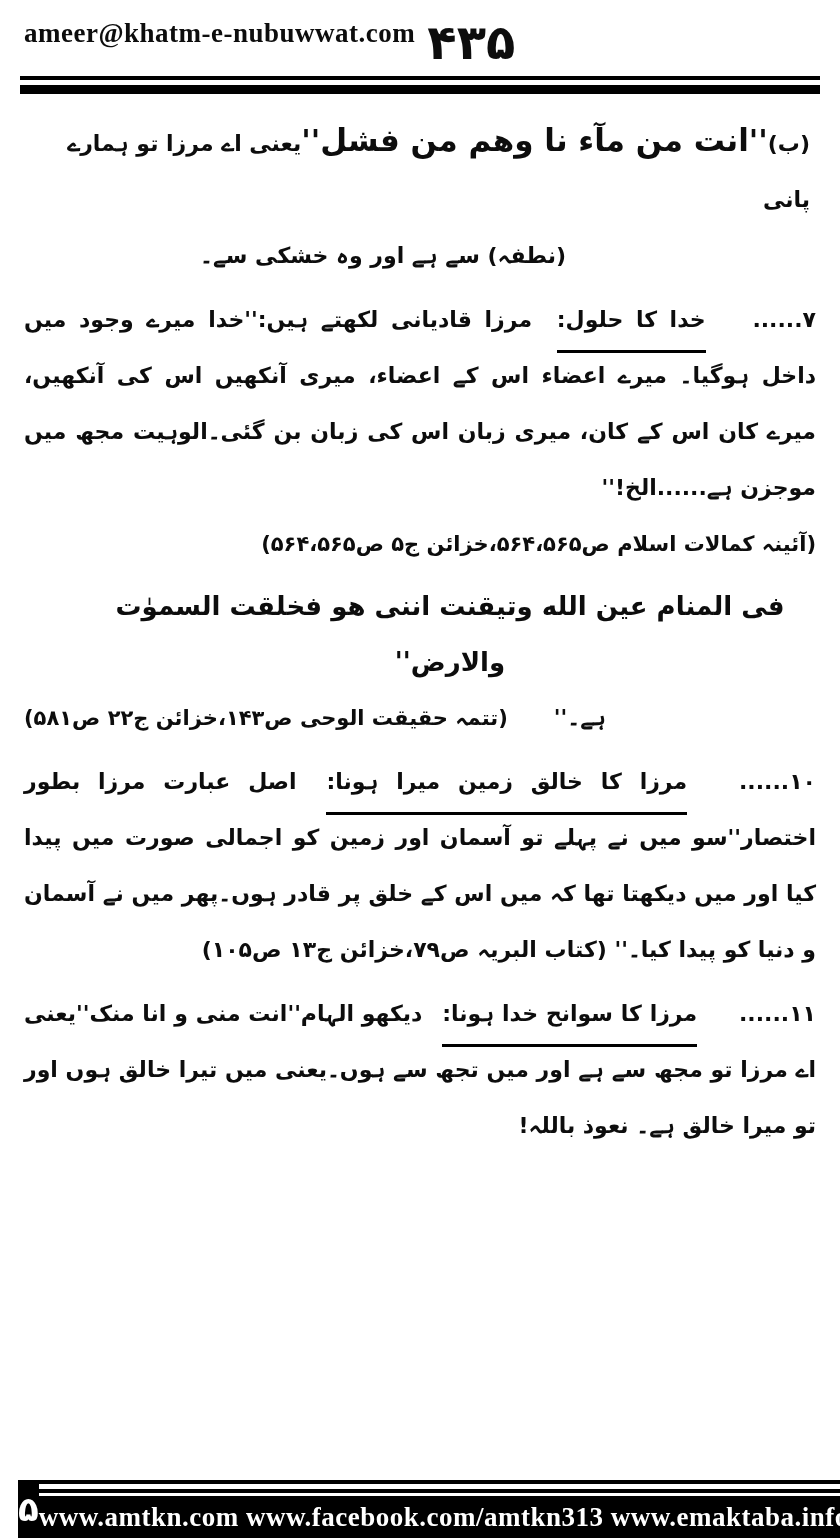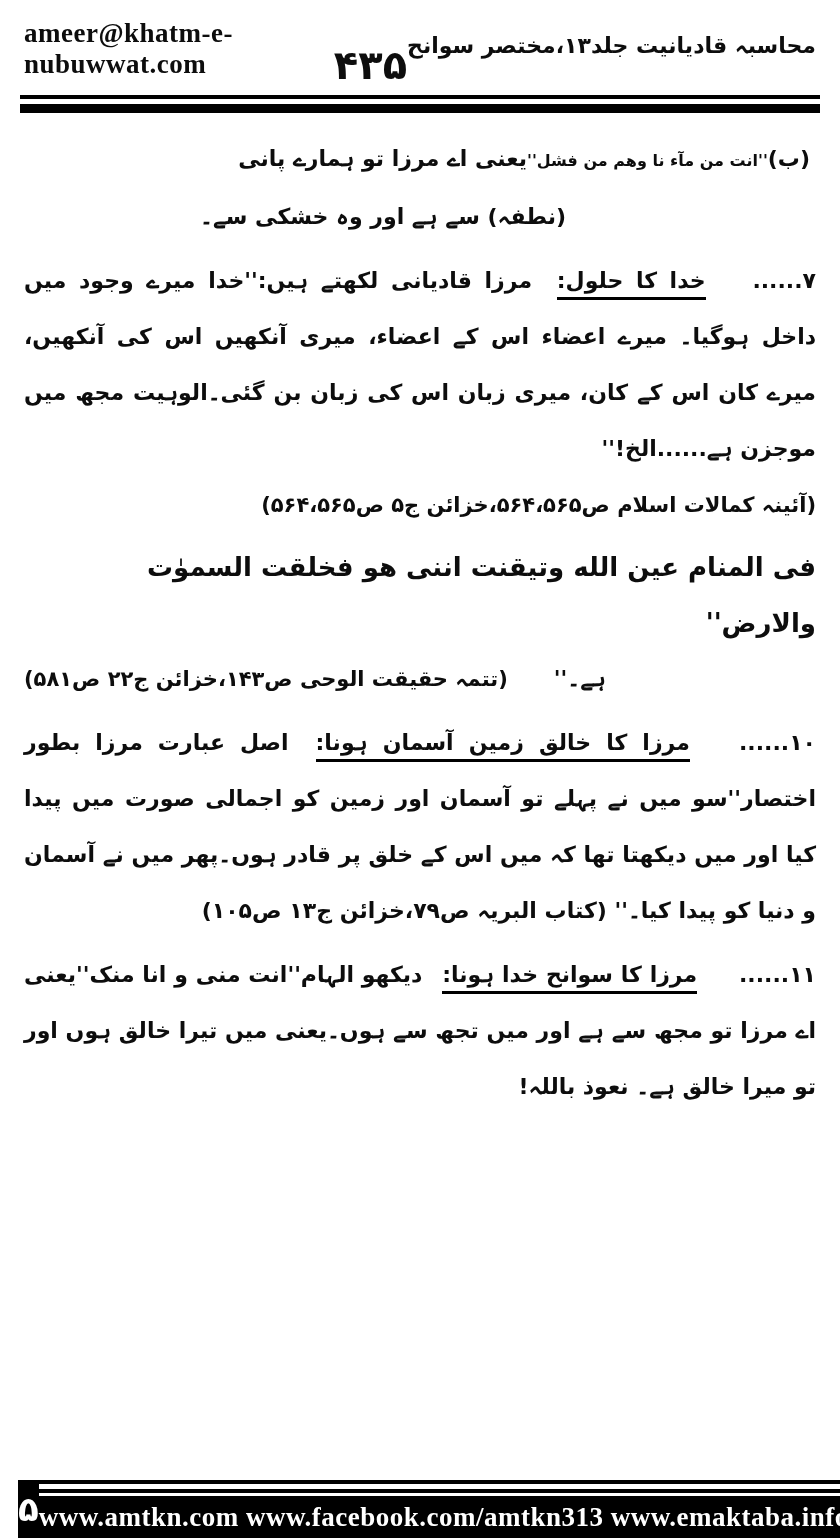--- a/index.html
+++ b/index.html
@@ -4,33 +4,33 @@
 <style>
   html,body{margin:0;padding:0;}
   body{
     width:840px;height:1540px;background:#ffffff;color:#0d0d0d;
     font-family:"DejaVu Sans",sans-serif;position:relative;overflow:hidden;
   }
   .page{padding:12px 14px 0;}
   
   .header{display:flex;align-items:flex-start;padding:6px 10px 2px;}
   .email{font-family:"Liberation Serif",serif;font-weight:700;font-size:27px;letter-spacing:.5px;}
-  .pageno-top{font-size:40px;font-weight:700;margin-left:12px;line-height:1;margin-top:27px;}
+  .pageno-top{font-size:48px;font-weight:700;margin-left:12px;line-height:1;}
   .book-title{margin-left:auto;direction:rtl;font-weight:700;font-size:25px;white-space:nowrap;}
   .rule{margin:8px 6px 0;height:5px;border-top:4px solid #000;border-bottom:9px solid #000;}
   
   .content{padding:18px 10px 0;direction:rtl;}
   .urdu{direction:rtl;font-weight:700;font-size:22px;line-height:56px;}
   p{margin:0;}
   .sec{text-align:justify;margin:8px 0 0;}
   .sec-num{white-space:nowrap;}
-  .sec-title{border-bottom:3px solid #000;padding-bottom:4px;margin:0 34px 0 12px;white-space:nowrap;}
-  .q-ar{font-size:16px;margin-top:48px;}
+  .sec-title{border-bottom:3px solid #000;padding-bottom:18px;margin:0 34px 0 12px;white-space:nowrap;}
+  .q-ar{font-size:31px;margin-top:48px;}
   .intro-line1{padding-right:6px;text-align:right;}
-  .arabic-line{font-size:26px;text-align:right;padding-left:60px;margin:2px 0 0;}
+  .arabic-line{font-size:26px;text-align:center;padding-left:60px;margin:2px 0 0;}
   .ref{font-size:21px;white-space:nowrap;}
   .ref-line{text-align:right;margin:0 0 6px;}
   .ref-row{display:flex;justify-content:space-between;align-items:baseline;margin:0 0 6px;}
   .tail-intro{margin-right:250px;}
   .tail-9{margin-right:210px;}
   
   .footer{position:absolute;left:0;right:0;bottom:0;display:flex;align-items:stretch;padding:0 14px 2px 18px;}
   .page-num-box{width:82px;background:#000;color:#fff;display:flex;align-items:center;justify-content:center;
     font-size:34px;font-weight:700;height:58px;}
   .footer-right{flex:1;display:flex;flex-direction:column;justify-content:flex-end;}
@@ -39,21 +39,20 @@
   .footer-bar span{font-family:"Liberation Serif",serif;font-weight:700;font-size:27px;letter-spacing:.5px;white-space:nowrap;}
 </style>
 </head>
 <body>
 
 <div class="page">
 
   <div class="header">
     <span class="email">ameer@khatm-e-nubuwwat.com</span>
     <span class="pageno-top">۴۳۵</span>
-    <span class="book-title urdu">محاسبہ قادیانیت جلد۱۳،مختصر سوانح</span>
   </div>
   <div class="rule"></div>
 
   <div class="content">
 
     <p class="urdu intro-line1">
       <span>(ب)</span><span class="q-ar">''انت من مآء نا وهم من فشل''</span><span>یعنی اے مرزا تو ہمارے پانی</span>
     </p>
     <div class="urdu ref-row">
       <span class="tail-intro">(نطفہ) سے ہے اور وہ خشکی سے۔</span>
@@ -70,21 +69,21 @@
 
     <p class="urdu arabic-line">فى المنام عين الله وتيقنت اننى هو فخلقت السموٰت والارض''</p>
 
     <div class="urdu ref-row">
       <span class="tail-9">ہے۔''</span>
       <span class="ref">(تتمہ حقیقت الوحی ص۱۴۳،خزائن ج۲۲ ص۵۸۱)</span>
     </div>
 
     <p class="urdu sec">
       <span class="sec-num">۱۰......</span>
-      <span class="sec-title">مرزا کا خالق زمین آسمان ہونا:</span>
+      <span class="sec-title">مرزا کا خالق زمین میرا ہونا:</span>
       <span>اصل عبارت مرزا بطور اختصار''سو میں نے پہلے تو آسمان اور زمین کو اجمالی صورت میں پیدا کیا اور میں دیکھتا تھا کہ میں اس کے خلق پر قادر ہوں۔پھر میں نے آسمان و دنیا کو پیدا کیا۔'' (کتاب البریہ ص۷۹،خزائن ج۱۳ ص۱۰۵)</span>
     </p>
 
     <p class="urdu sec">
       <span class="sec-num">۱۱......</span>
       <span class="sec-title">مرزا کا سوانح خدا ہونا:</span>
       <span>دیکھو الہام''انت منی و انا منک''یعنی اے مرزا تو مجھ سے ہے اور میں تجھ سے ہوں۔یعنی میں تیرا خالق ہوں اور تو میرا خالق ہے۔ نعوذ باللہ!</span>
     </p>
 
   </div>

